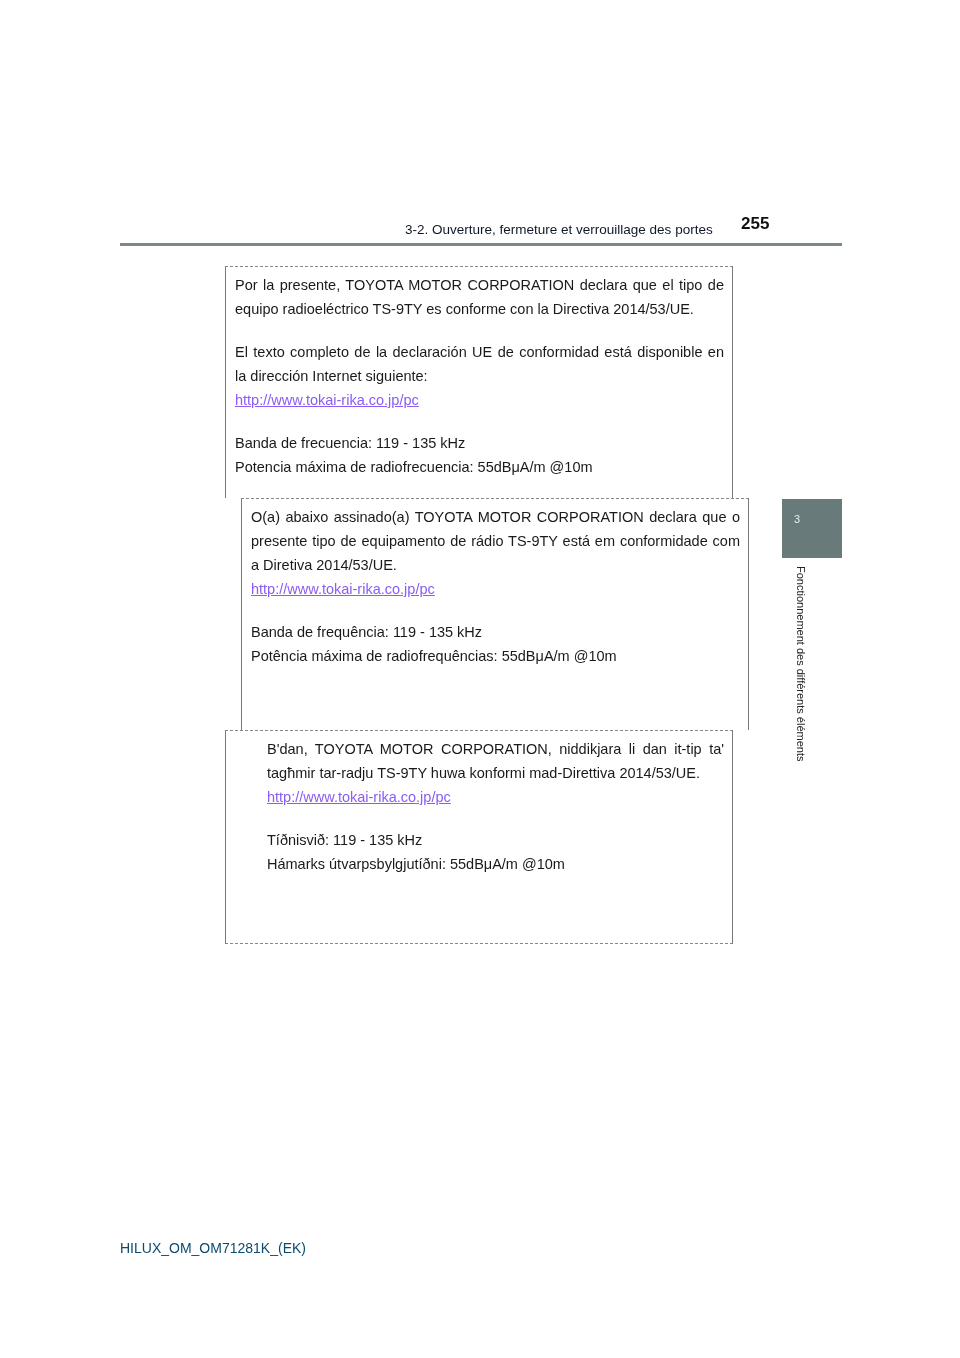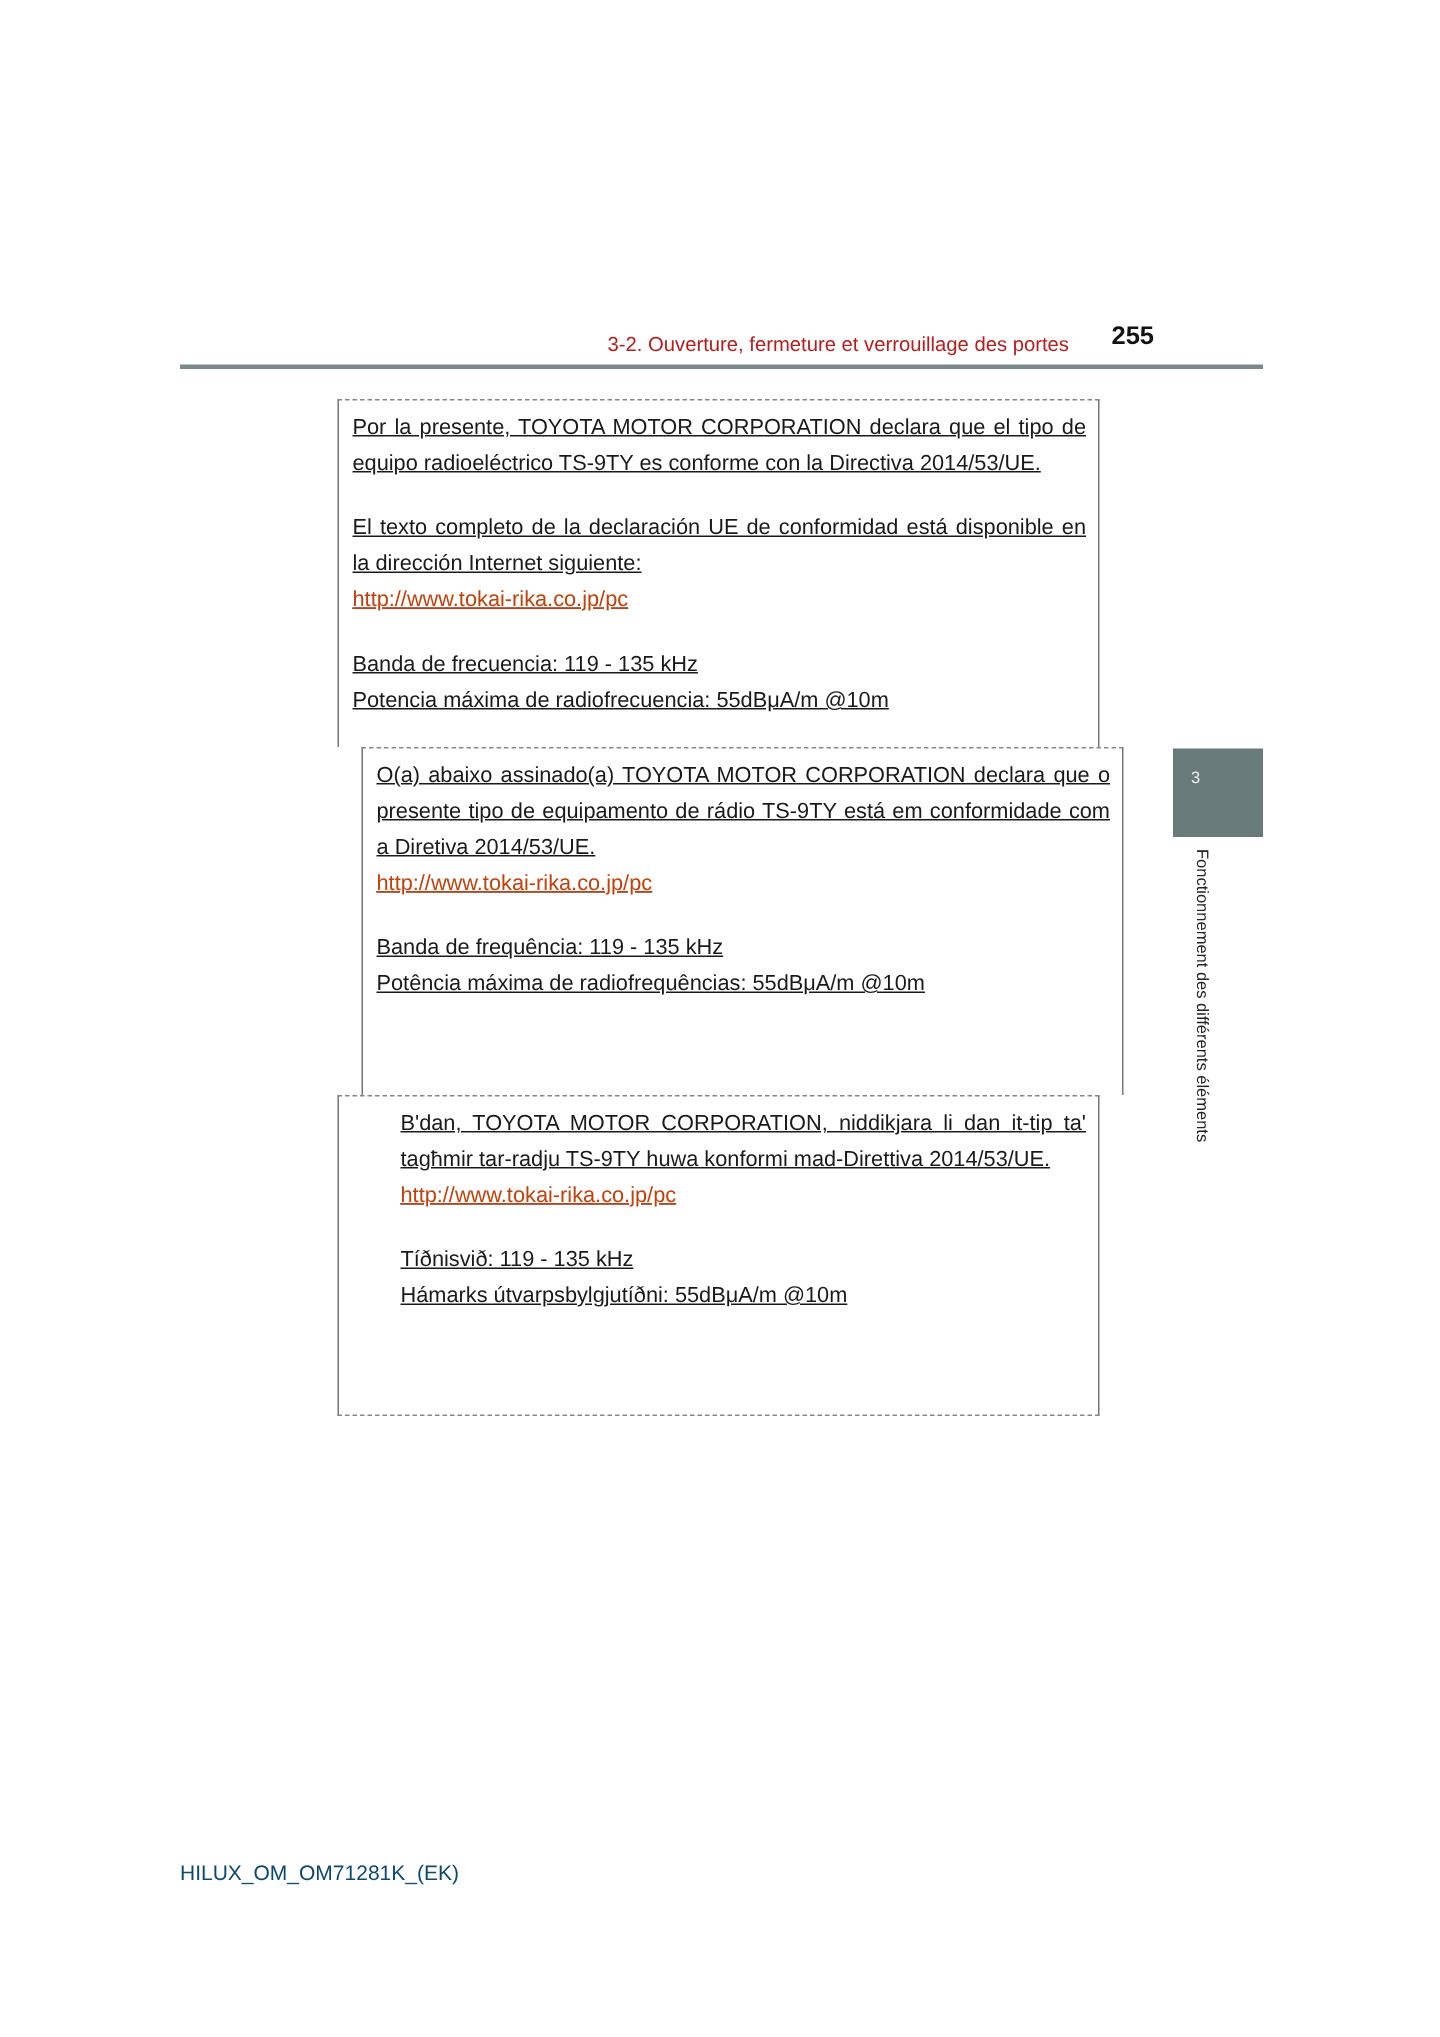--- a/index.html
+++ b/index.html
@@ -2,21 +2,21 @@
 <html><head>
   <meta charset="utf-8">
   <style>
     html, body { margin: 0; padding: 0; background: #ffffff; }
     body {
       width: 960px; height: 1358px; position: relative; overflow: hidden;
       font-family: "Liberation Sans", sans-serif; color: #1a1a1a;
     }
     .header-title {
       position: absolute; left: 405px; top: 222px;
-      font-size: 13.5px; color: #b91c1c;
+      font-size: 13.5px; color: #0f172a;
     }
     .page-number {
       position: absolute; left: 741px; top: 214px;
       font-size: 17px; font-weight: bold; color: #111; text-align: center;
     }
     .header-rule {
       position: absolute; left: 120px; top: 243px; width: 722px; height: 3px;
       background: #7a8a8a;
     }
     .chapter-tab {
@@ -30,30 +30,29 @@
       position: absolute; left: 795px; top: 566px;
       writing-mode: vertical-rl; font-size: 11px; color: #222;
       white-space: nowrap;
     }
     .box {
       position: absolute; left: 225px; width: 508px;
       border-left: 1px solid #777; border-right: 1px solid #777;
       border-top: 1px dashed #888;
       box-sizing: border-box;
       padding: 6px 8px 0 9px;
-      text-decoration: underline;
     }
     .box.last { border-bottom: 1px dashed #888; }
     .box p {
       margin: 0; font-size: 14.5px; line-height: 24px; text-align: justify;
       text-align-last: left;
     }
     .box p.gap { margin-top: 19px; }
     .box a {
-      color: #c2410c; text-decoration: underline; font-size: 14.5px; line-height: 24px;
+      color: #8b5cf6; text-decoration: underline; font-size: 14.5px; line-height: 24px;
       display: block;
     }
     .footer {
       position: absolute; left: 120px; top: 1240px; font-size: 14px; color: #0c4a6e;
     }
   </style>
 </head>
 <body>
 
 <div>

